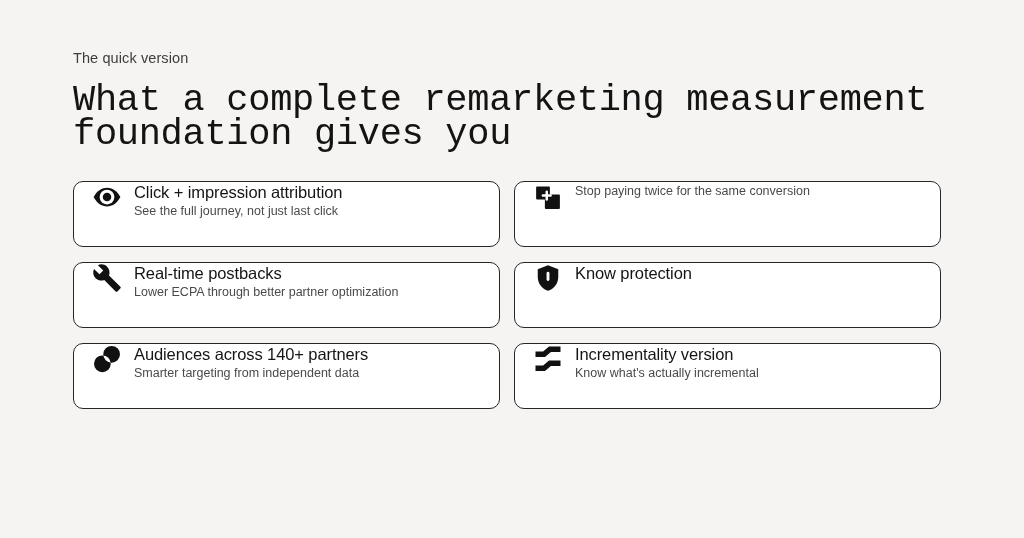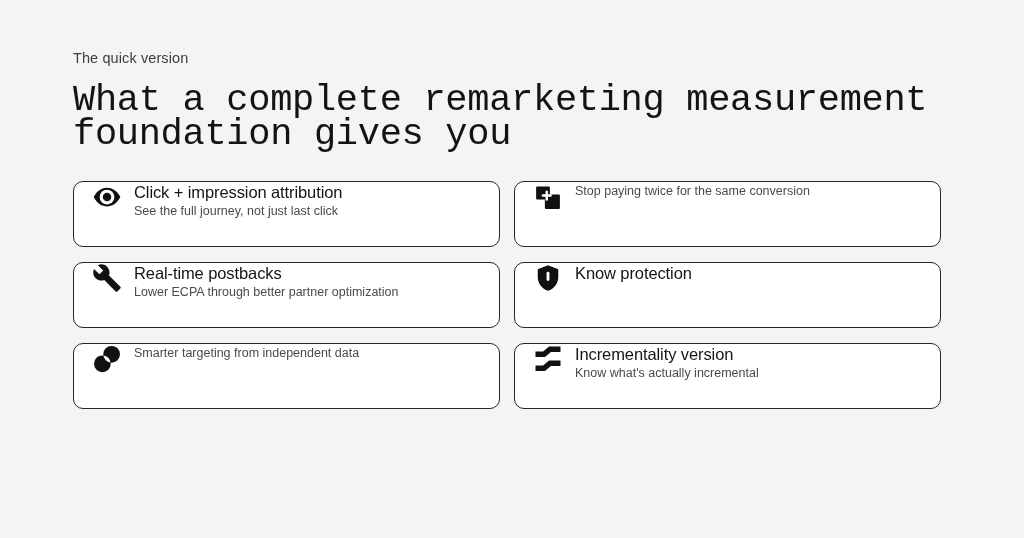--- a/index.html
+++ b/index.html
@@ -135,20 +135,21 @@
       </span>
     </div>
 
     <div class="card">
       <span class="card-icon">
         <svg viewBox="0 0 24 24">
           <path fill-rule="evenodd" fill="#111" d="M15.7 1.5a6.7 6.7 0 1 0 0 13.4 6.7 6.7 0 0 0 0-13.4Zm-7.4 7.6a6.7 6.7 0 1 0 0 13.4 6.7 6.7 0 0 0 0-13.4Z"></path>
         </svg>
       </span>
       <span class="card-text">
+        <span class="card-title">Audiences across 140+ partners</span>
         <span class="card-subtitle">Smarter targeting from independent data</span>
       </span>
     </div>
 
     <div class="card">
       <span class="card-icon">
         <svg viewBox="0 0 24 24">
           <path d="M2 8.2h6.8l4.8-4H22" fill="none" stroke="#111" stroke-width="4.4"></path>
           <path d="M2 19.4h6.8l4.8-4H22" fill="none" stroke="#111" stroke-width="4.4"></path>
         </svg>

